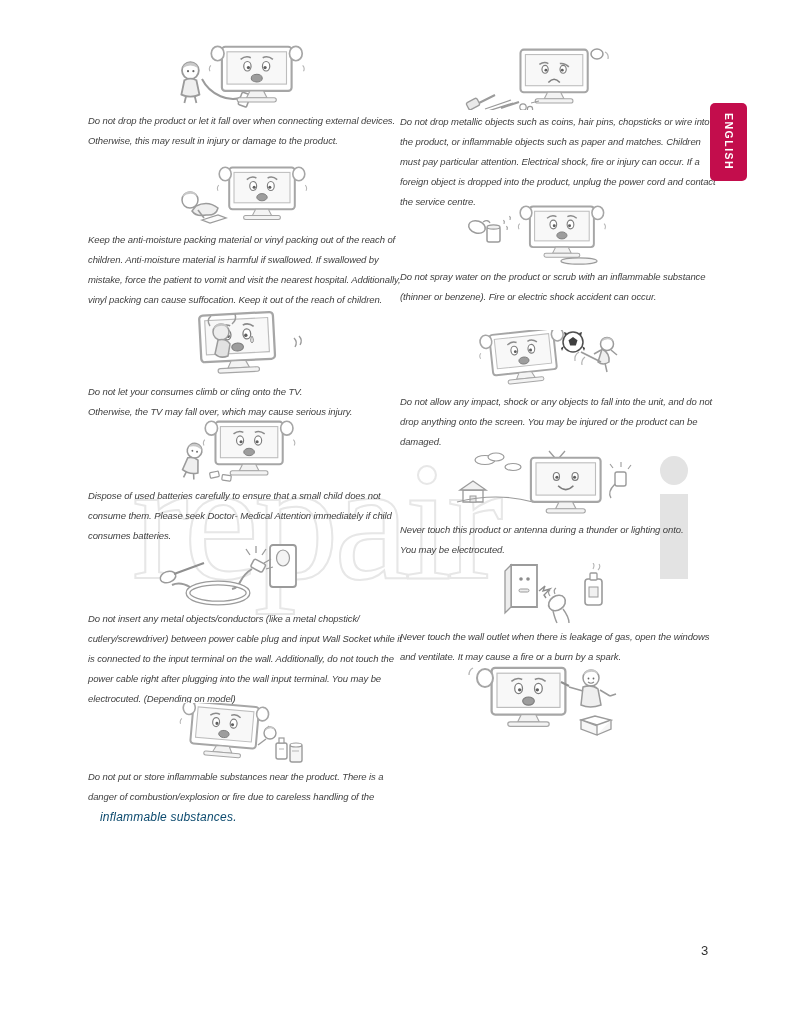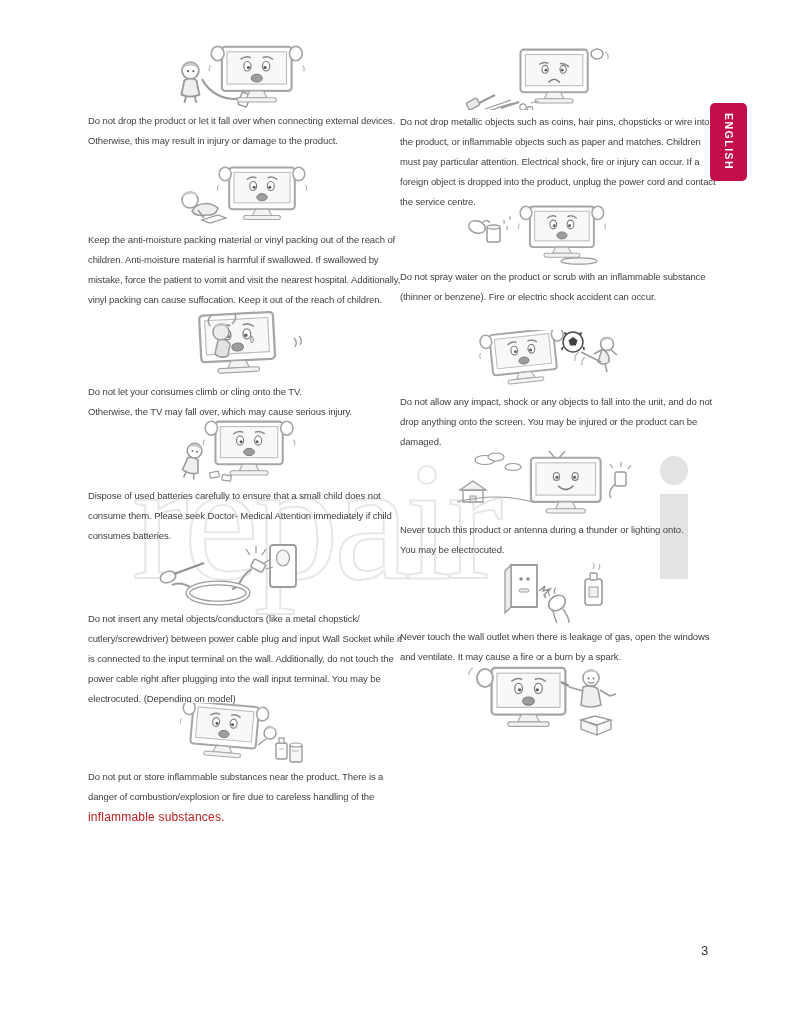--- a/index.html
+++ b/index.html
@@ -10,26 +10,26 @@
            font-family:"Liberation Serif","DejaVu Serif",serif;
            font-size:170px;line-height:1;letter-spacing:-5px;
            color:transparent;-webkit-text-stroke:2px #e7e7e7;user-select:none;}
   .wm-dot{position:absolute;left:660px;top:456px;width:28px;height:29px;border-radius:50%;
           background:#e3e3e3;z-index:0;}
   .wm-bar{position:absolute;left:660px;top:494px;width:28px;height:85px;background:#e3e3e3;z-index:0;}
   
   .col{position:absolute;top:0;z-index:1;}
   .col-left{left:88px;width:314px;}
   .col-right{left:400px;width:318px;}
-  .block{position:absolute;left:0;width:100%;}
+  .block{position:absolute;left:0;width:100%;font-style:italic;}
   .illus{display:flex;justify-content:center;padding-right:18px;}
   .col-right .illus{padding-right:28px;}
   .txt{margin:2px 0 0;font-size:9.5px;line-height:20px;letter-spacing:-0.1px;color:#424242;
        white-space:pre-line;}
-  .txt-lg{margin:3px 0 0;font-size:12px;letter-spacing:0.2px;color:#b91c1c;}
+  .txt-lg{margin:3px 12px 0;font-size:12px;letter-spacing:0.2px;color:#0c4a6e;}
   
   .lang-tab{position:absolute;left:710px;top:103px;width:37px;height:78px;background:#c30d4c;
             border-radius:5px;z-index:2;display:flex;align-items:center;justify-content:center;}
   .lang-tab span{writing-mode:vertical-rl;color:#ffffff;font-size:10.5px;font-weight:bold;
                  letter-spacing:1.5px;}
   .page-num{position:absolute;left:701px;top:943px;font-size:13px;color:#333;z-index:1;}
   svg{display:block;}
 </style>
 </head>
 <body>

